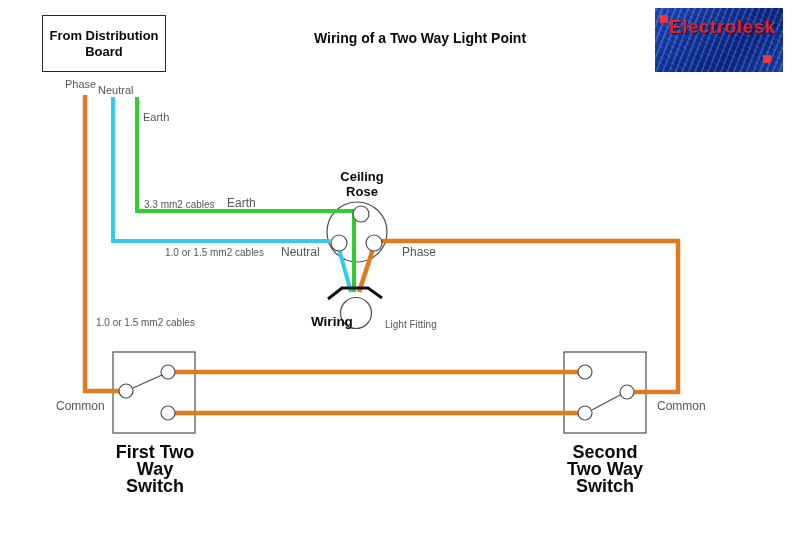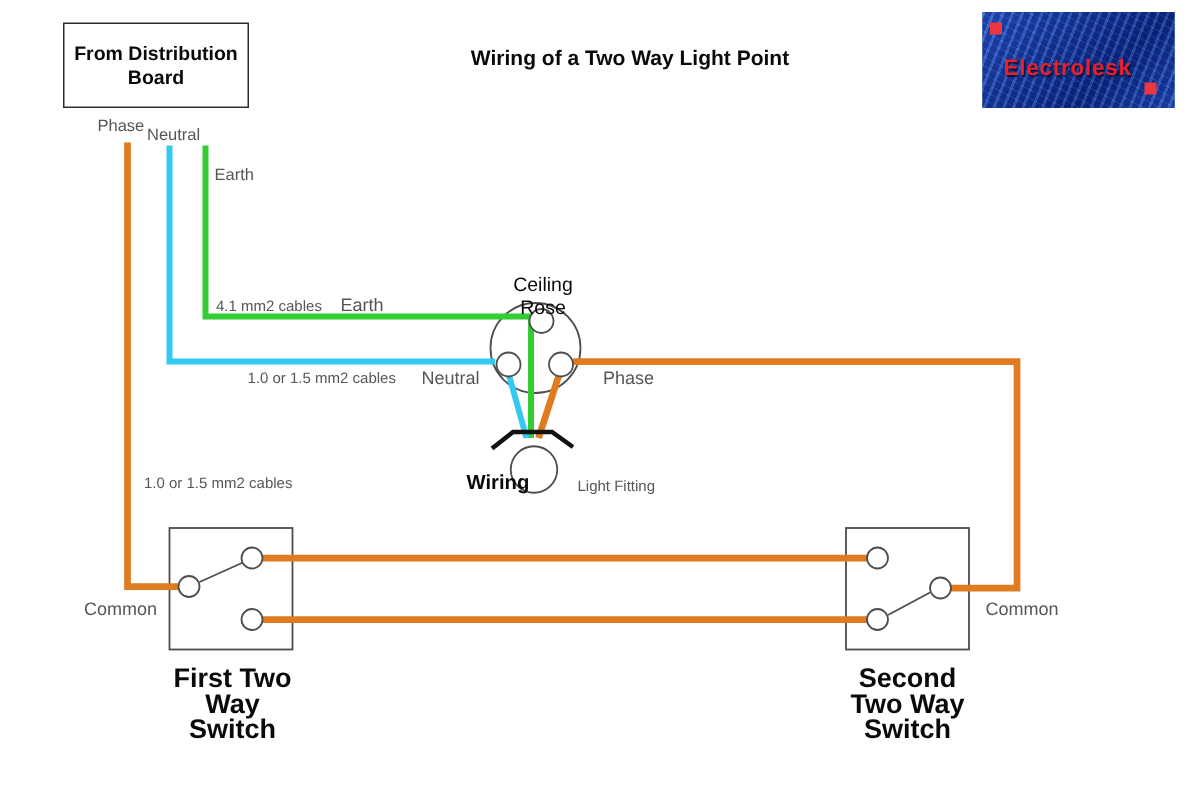--- a/index.html
+++ b/index.html
@@ -23,30 +23,30 @@
   }
   #logo{
     position:absolute;left:655px;top:8px;width:128px;height:64px;
     background-image:
       repeating-linear-gradient(112deg, rgba(120,170,255,0.22) 0 2px, rgba(4,20,90,0.28) 2px 6px),
       repeating-linear-gradient(28deg, rgba(150,200,255,0.10) 0 1px, rgba(0,0,60,0.10) 1px 5px),
       linear-gradient(135deg,#2d5cd2 0%,#1a3fa8 35%,#0c2a86 65%,#2450c2 100%);
     background-color:#16419e;
   }
   #logo-text{
-    position:absolute;left:14px;top:29px;width:100px;
-    color:#e6202d;font-weight:bold;font-size:15px;letter-spacing:0.5px;
+    position:absolute;left:14px;top:8px;width:100px;
+    color:#e6202d;font-weight:bold;font-size:19px;letter-spacing:0.5px;
     text-shadow:1px 1px 1px rgba(0,0,10,0.65);white-space:nowrap;
   }
   .logo-sq{position:absolute;width:8px;height:8px;background:#ef3540;}
   #logo-sq-tl{left:5px;top:7px;}
   #logo-sq-br{left:108px;top:47px;}
   #ceiling-rose-label{
     position:absolute;left:317px;top:169px;width:90px;text-align:center;
-    font-weight:normal;font-size:13px;color:#0a0a0a;line-height:15px;white-space:pre-line;margin-top:13px;
+    font-weight:bold;font-size:13px;color:#0a0a0a;line-height:15px;white-space:pre-line;
   }
   .switch-label{
     position:absolute;width:100px;top:444px;text-align:center;
     font-weight:bold;font-size:18px;color:#0a0a0a;line-height:17px;white-space:pre-line;
   }
   #first-switch-label{left:105px;}
   #second-switch-label{left:555px;}
   #light-label{position:absolute;left:311px;top:314px;font-weight:bold;font-size:13.5px;color:#0a0a0a;}
 </style>
 </head>
@@ -92,21 +92,21 @@
 
   <div id="logo">
     <div class="logo-sq" id="logo-sq-tl"></div>
     <div class="logo-sq" id="logo-sq-br"></div>
     <div id="logo-text">Electrolesk</div>
   </div>
 
   <div class="lbl" style="left:65px;top:78px;">Phase</div>
   <div class="lbl" style="left:98px;top:84px;">Neutral</div>
   <div class="lbl" style="left:143px;top:111px;">Earth</div>
-  <div class="lbl small" style="left:144px;top:199px;">4.1 mm2 cables</div>
+  <div class="lbl small" style="left:144px;top:199px;">3.3 mm2 cables</div>
   <div class="lbl mid" style="left:227px;top:196px;">Earth</div>
   <div class="lbl small" style="left:165px;top:247px;">1.0 or 1.5 mm2 cables</div>
   <div class="lbl mid" style="left:281px;top:245px;">Neutral</div>
   <div class="lbl mid" style="left:402px;top:245px;">Phase</div>
   <div class="lbl small" style="left:96px;top:317px;">1.0 or 1.5 mm2 cables</div>
   <div class="lbl mid" style="left:56px;top:399px;">Common</div>
   <div class="lbl mid" style="left:657px;top:399px;">Common</div>
   <div class="lbl small" style="left:385px;top:300px;margin-top:19px;">Light Fitting</div>
 
   <div id="ceiling-rose-label">Ceiling

